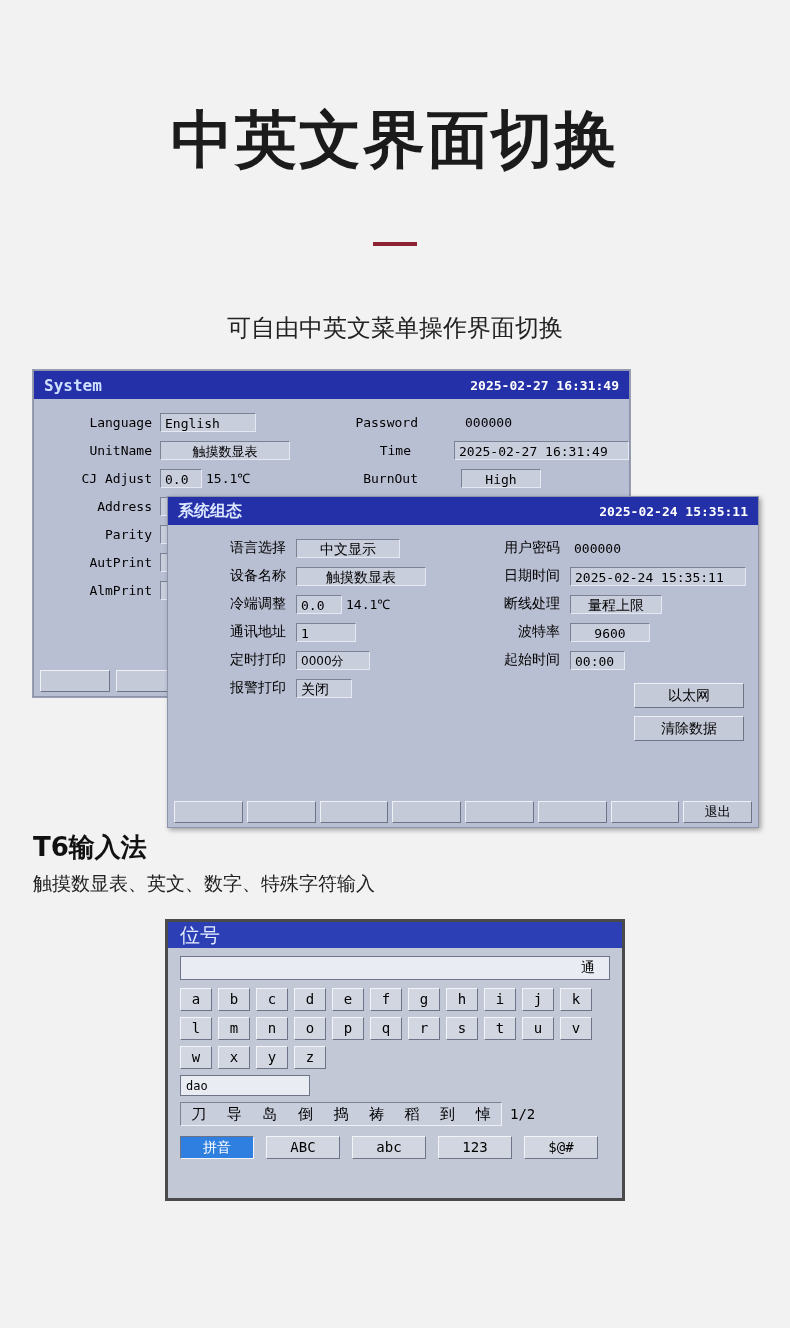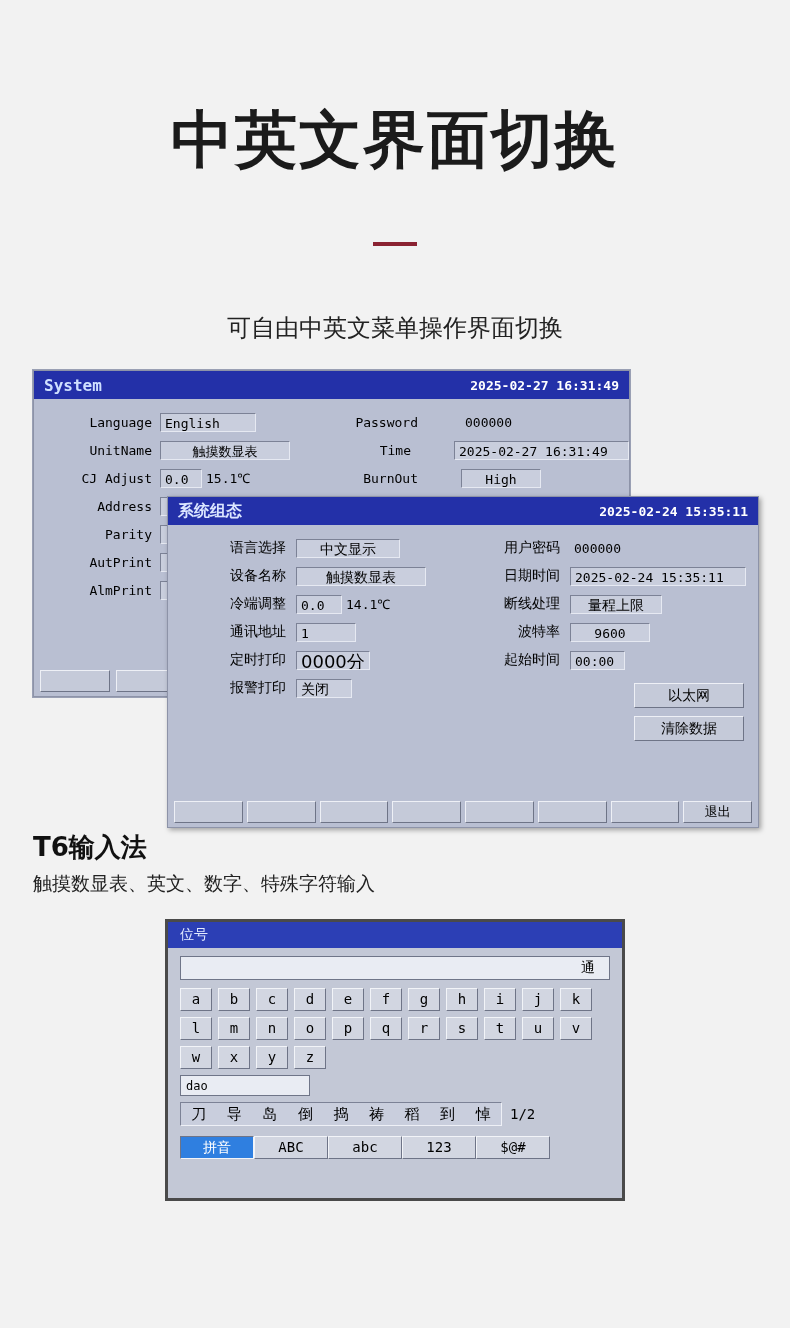--- a/index.html
+++ b/index.html
@@ -197,21 +197,21 @@
     border:3px solid #4a4a4a;
     box-sizing:border-box;
     font-family:"DejaVu Sans Mono", monospace;
   }
   .kbd-title{
     height:26px;
     background:#2c3fb5;
     display:flex;align-items:center;
     padding-left:12px;
     color:#e3ebff;
-    font-size:14px;
+    font-size:20px;
     font-family:"DejaVu Sans", sans-serif;
   }
   .kbd-body{padding:8px 12px;}
   .kbd-input{
     height:22px;
     background:#e9ecf3;
     border:1px solid #6f7588;
     display:flex;align-items:center;
     justify-content:flex-end;
     padding-right:14px;
@@ -250,21 +250,21 @@
     border-left:1px solid #7c8296;
     border-right:1px solid #eef0f6;
     border-bottom:1px solid #eef0f6;
     display:flex;align-items:center;
     justify-content:space-around;
     font-size:15px;
     font-family:"DejaVu Sans", sans-serif;
     box-sizing:border-box;
   }
   .cand-page{font-size:14px;}
-  .mode-row{display:flex;margin-top:10px;}
+  .mode-row{display:flex;gap:12px;margin-top:10px;}
   .mode{
     width:72px;height:21px;
     background:#d2d6e1;
     border-top:1px solid #f2f4f8;
     border-left:1px solid #f2f4f8;
     border-right:1px solid #6e7487;
     border-bottom:1px solid #6e7487;
     text-align:center;line-height:21px;
     font-size:14px;
   }
@@ -414,21 +414,21 @@
         <div class="cn-col-r">
           <span class="cn-lbl2">波特率</span>
           <span class="field" style="width:80px;text-align:center;font-family:'DejaVu Sans Mono',monospace">9600</span>
         </div>
       </div>
 
 
       <div class="row">
         <div class="cn-col-l">
           <span class="cn-lbl">定时打印</span>
-          <span class="field" style="width:74px;font-size:18px">0000分</span>
+          <span class="field" style="width:74px;font-size:12px">0000分</span>
         </div>
         <div class="cn-col-r">
           <span class="cn-lbl2">起始时间</span>
           <span class="field" style="width:55px;font-family:'DejaVu Sans Mono',monospace">00:00</span>
         </div>
       </div>
 
       <div class="row">
         <div class="cn-col-l">
           <span class="cn-lbl">报警打印</span>

